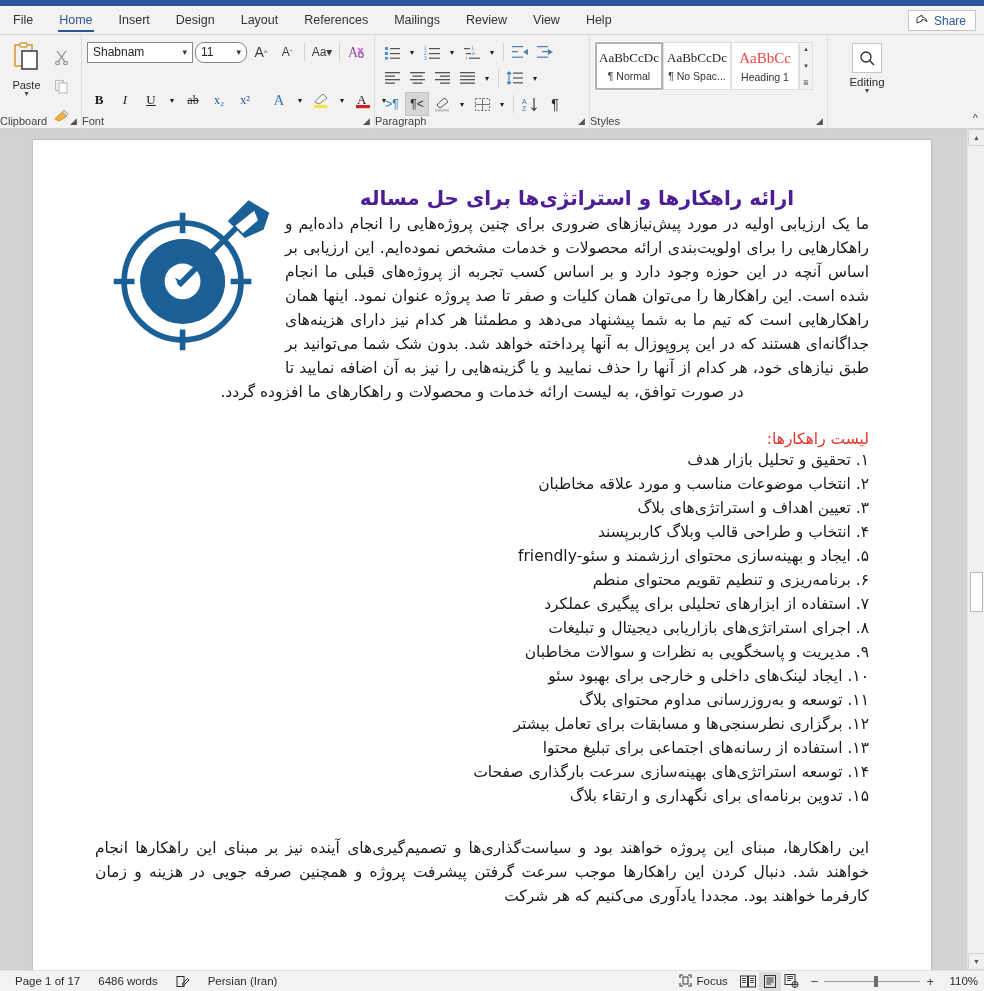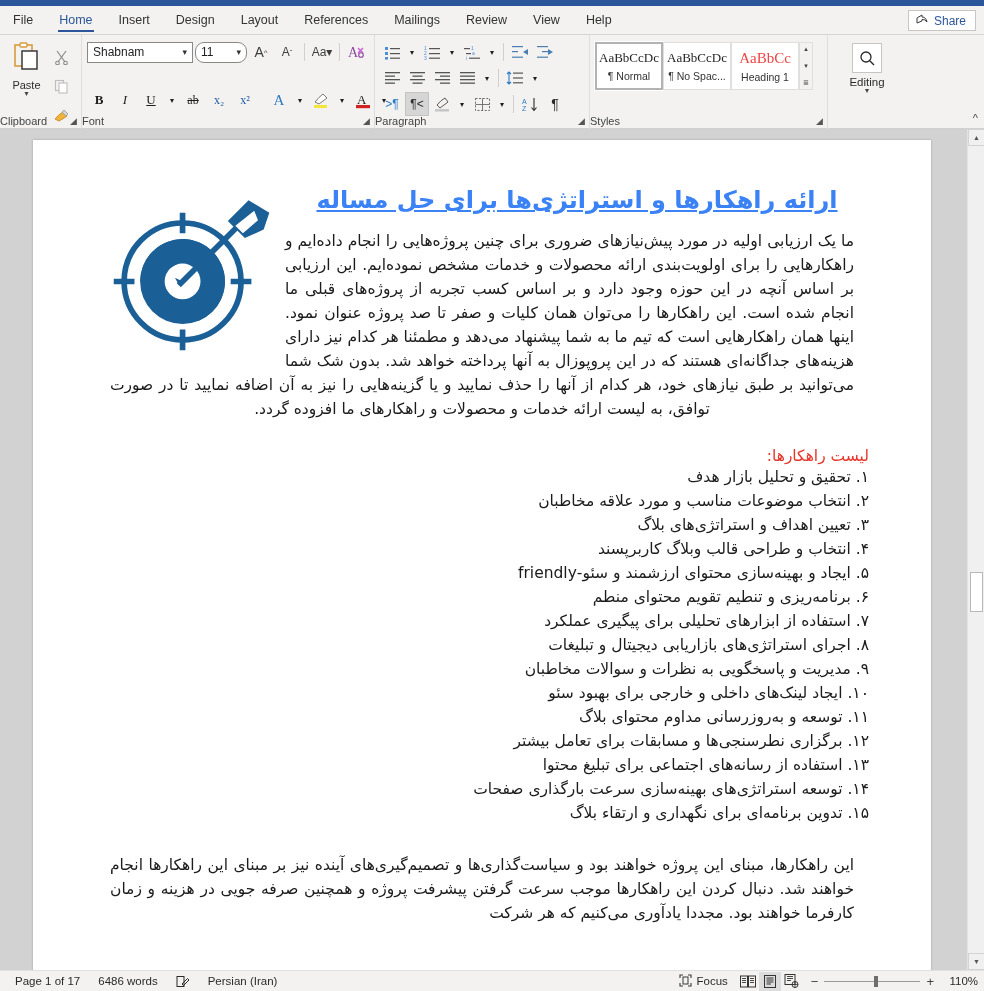--- a/index.html
+++ b/index.html
@@ -193,34 +193,33 @@
     background: #ffffff;
     box-shadow: 0 0 2px rgba(0,0,0,.25);
   }
   #page-inner {
     padding: 46px 62px 0 62px;
     direction: rtl;
     text-align: justify;
   }
   .doc-h1 {
     font-family: "DejaVu Sans", sans-serif;
-    font-size: 24px;
+    font-size: 20px;
     font-weight: bold;
-    color: #3b82f6;
+    color: #4c1d95;
     text-align: center;
     margin: 0 0 2px 0;
     direction: rtl;
-    text-decoration: underline;
   }
   .doc-p {
     font-family: "DejaVu Sans", sans-serif;
     font-size: 15.5px;
     line-height: 24px;
     color: #1b1b1b;
-    margin: 15px;
+    margin: 0;
     direction: rtl;
     text-align: justify;
     text-align-last: center;
   }
   .doc-p.plain { text-align-last: auto; }
   #para1 {
     
   }
   #target-art {
     float: left;

